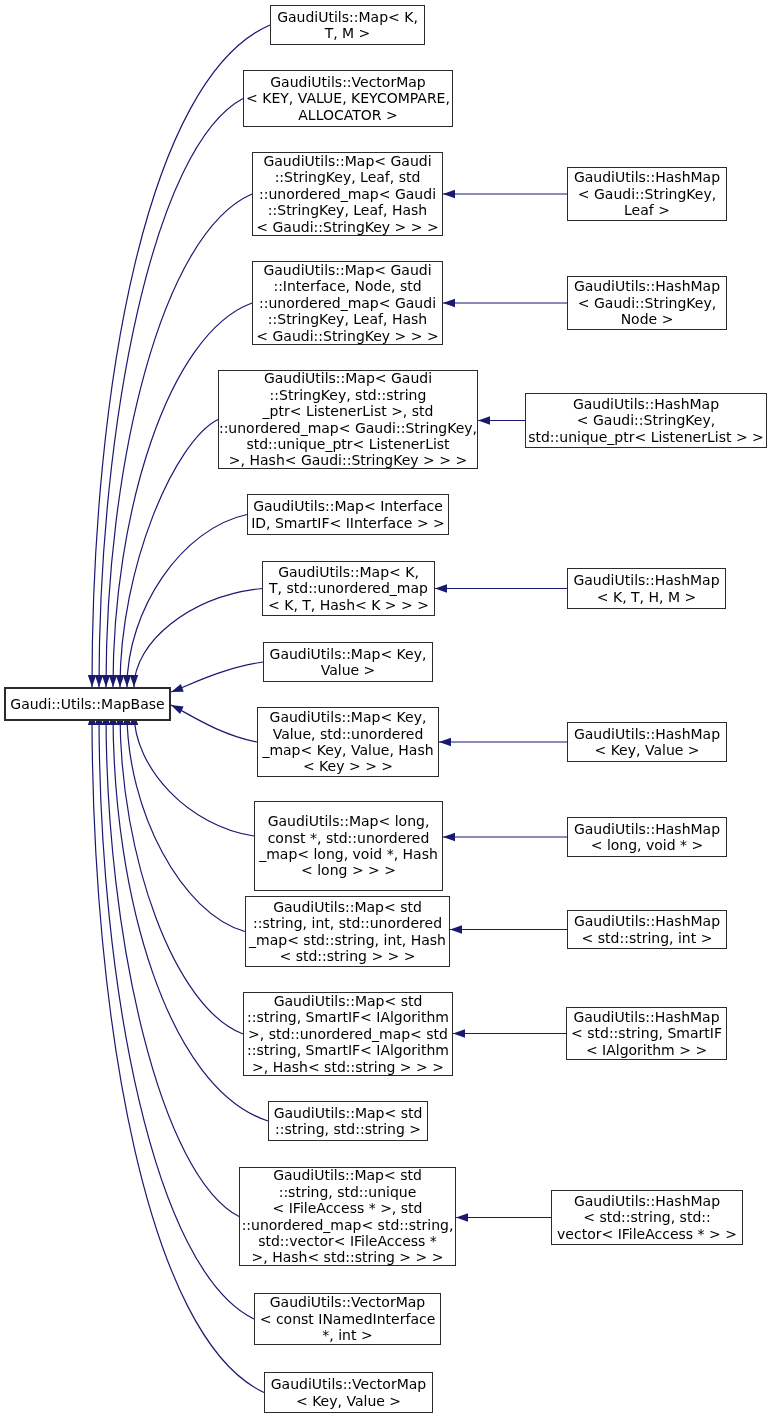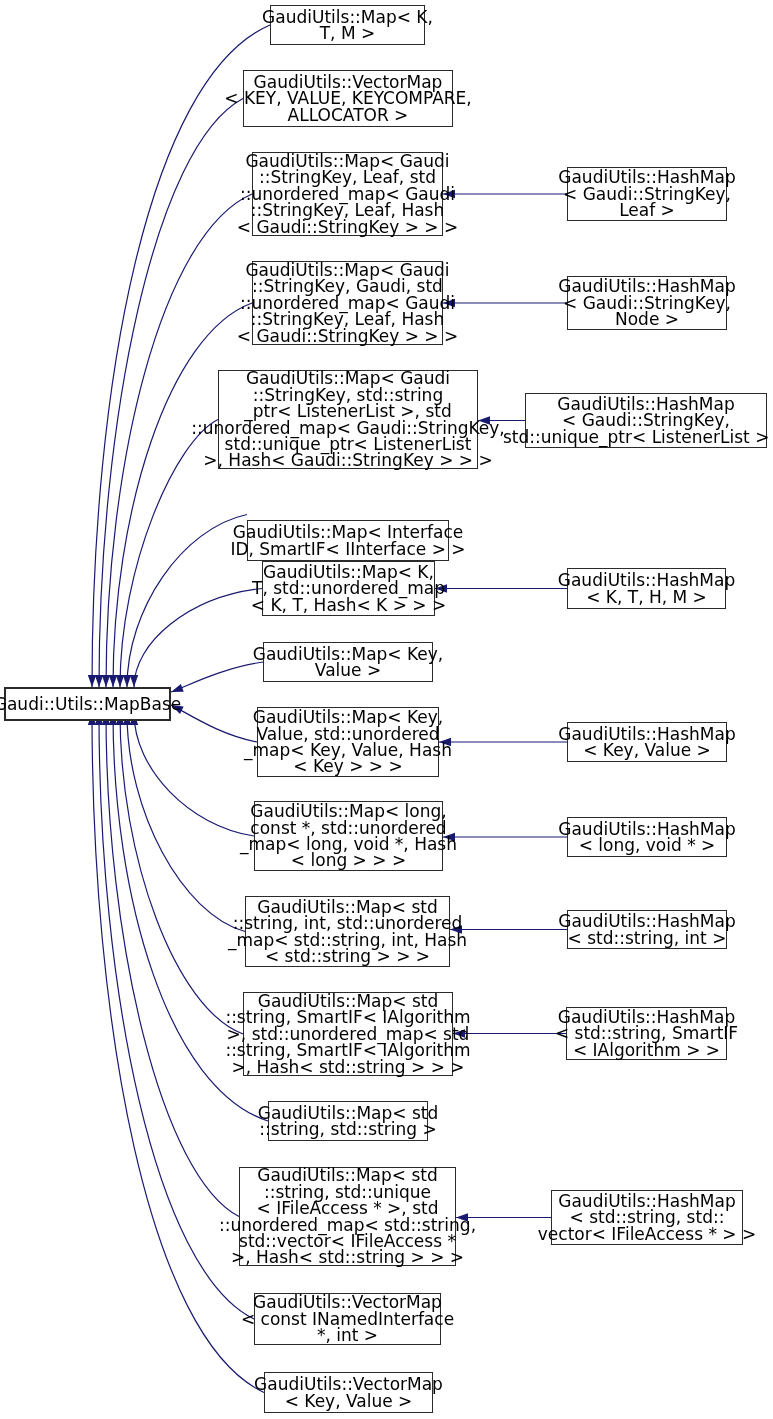--- a/index.html
+++ b/index.html
@@ -8,21 +8,21 @@
     font-family:"DejaVu Sans","Liberation Sans",sans-serif;overflow:hidden;
   }
   #edge-layer{position:absolute;left:0;top:0;}
   .edge{fill:none;stroke:var(--edge-color,#191970);stroke-width:1.2px;}
   .node{
     position:absolute;box-sizing:border-box;
     background:var(--node-bg,#fff);
     border:1px solid var(--border-color,#2b2b2b);
     display:flex;flex-direction:column;justify-content:center;align-items:center;
     text-align:left;color:var(--text-color,#000);
-    font-size:17px;line-height:16.4px;cursor:pointer;
+    font-size:14px;line-height:16.4px;cursor:pointer;
   }
   .node.root{border-width:2px;}
   .nline{white-space:pre;}
 </style>
 </head>
 <body>
 
 <div class="canvas">
   <svg id="edge-layer" width="773" height="1419">
       <defs>
@@ -71,53 +71,53 @@
       </div>
       <div class="node" style="left: 252px; top: 152px; width: 191px; height: 84px;">
         <div class="nline">GaudiUtils::Map&lt; Gaudi</div>
         <div class="nline">::StringKey, Leaf, std</div>
         <div class="nline">::unordered_map&lt; Gaudi</div>
         <div class="nline">::StringKey, Leaf, Hash</div>
         <div class="nline">&lt; Gaudi::StringKey &gt; &gt; &gt;</div>
       </div>
       <div class="node" style="left: 252px; top: 261px; width: 191px; height: 84px;">
         <div class="nline">GaudiUtils::Map&lt; Gaudi</div>
-        <div class="nline">::StringKey, Gaudi, std</div>
+        <div class="nline">::Interface, Node, std</div>
         <div class="nline">::unordered_map&lt; Gaudi</div>
         <div class="nline">::StringKey, Leaf, Hash</div>
         <div class="nline">&lt; Gaudi::StringKey &gt; &gt; &gt;</div>
       </div>
       <div class="node" style="left: 218px; top: 370px; width: 260px; height: 99px;">
         <div class="nline">GaudiUtils::Map&lt; Gaudi</div>
         <div class="nline">::StringKey, std::string</div>
         <div class="nline">_ptr&lt; ListenerList &gt;, std</div>
         <div class="nline">::unordered_map&lt; Gaudi::StringKey,</div>
         <div class="nline">std::unique_ptr&lt; ListenerList</div>
         <div class="nline">&gt;, Hash&lt; Gaudi::StringKey &gt; &gt; &gt;</div>
       </div>
-      <div class="node" style="left: 247px; top: 520px; width: 202px; height: 41px;">
+      <div class="node" style="left: 247px; top: 494px; width: 202px; height: 41px;">
         <div class="nline">GaudiUtils::Map&lt; Interface</div>
         <div class="nline">ID, SmartIF&lt; IInterface &gt; &gt;</div>
       </div>
       <div class="node" style="left: 262px; top: 561px; width: 173px; height: 55px;">
         <div class="nline">GaudiUtils::Map&lt; K,</div>
         <div class="nline">T, std::unordered_map</div>
         <div class="nline">&lt; K, T, Hash&lt; K &gt; &gt; &gt;</div>
       </div>
       <div class="node" style="left: 263px; top: 642px; width: 170px; height: 40px;">
         <div class="nline">GaudiUtils::Map&lt; Key,</div>
         <div class="nline">Value &gt;</div>
       </div>
       <div class="node" style="left: 257px; top: 707px; width: 182px; height: 70px;">
         <div class="nline">GaudiUtils::Map&lt; Key,</div>
         <div class="nline">Value, std::unordered</div>
         <div class="nline">_map&lt; Key, Value, Hash</div>
         <div class="nline">&lt; Key &gt; &gt; &gt;</div>
       </div>
-      <div class="node" style="left: 254px; top: 801px; width: 189px; height: 70px;">
+      <div class="node" style="left: 254px; top: 801px; width: 189px; height: 90px;">
         <div class="nline">GaudiUtils::Map&lt; long,</div>
         <div class="nline">const *, std::unordered</div>
         <div class="nline">_map&lt; long, void *, Hash</div>
         <div class="nline">&lt; long &gt; &gt; &gt;</div>
       </div>
       <div class="node" style="left: 245px; top: 896px; width: 205px; height: 71px;">
         <div class="nline">GaudiUtils::Map&lt; std</div>
         <div class="nline">::string, int, std::unordered</div>
         <div class="nline">_map&lt; std::string, int, Hash</div>
         <div class="nline">&lt; std::string &gt; &gt; &gt;</div>

